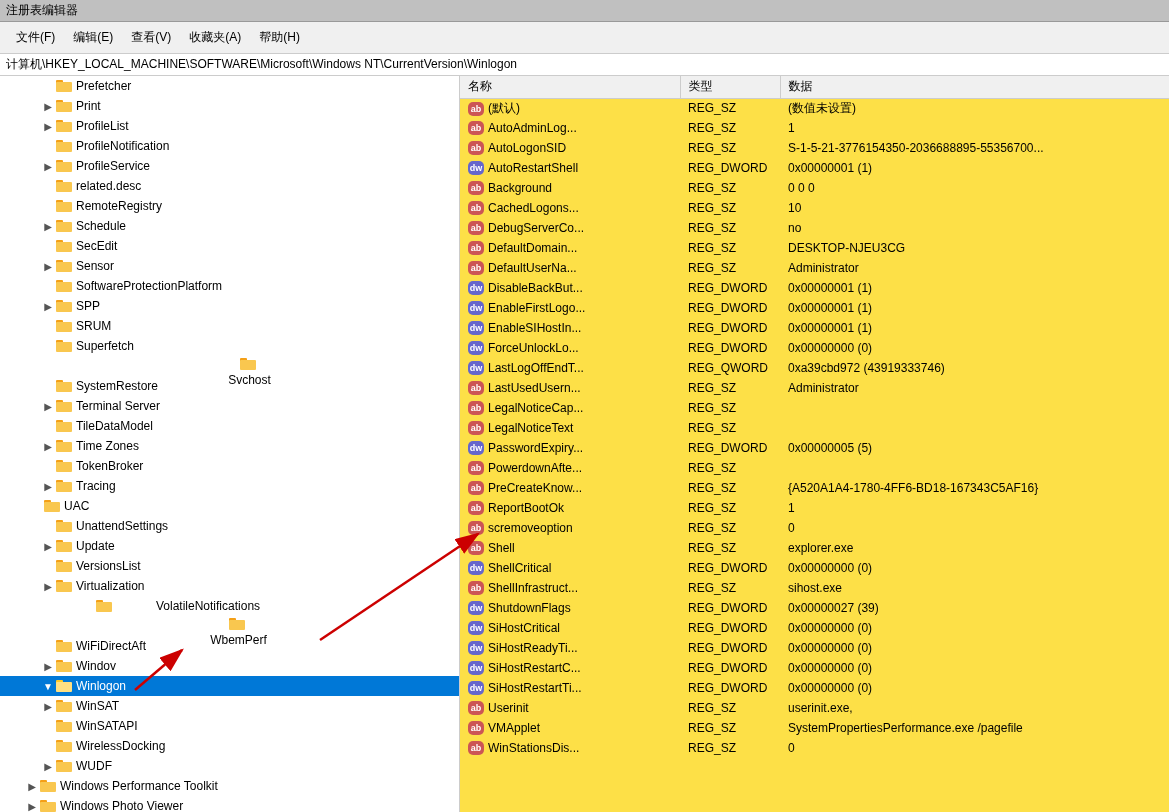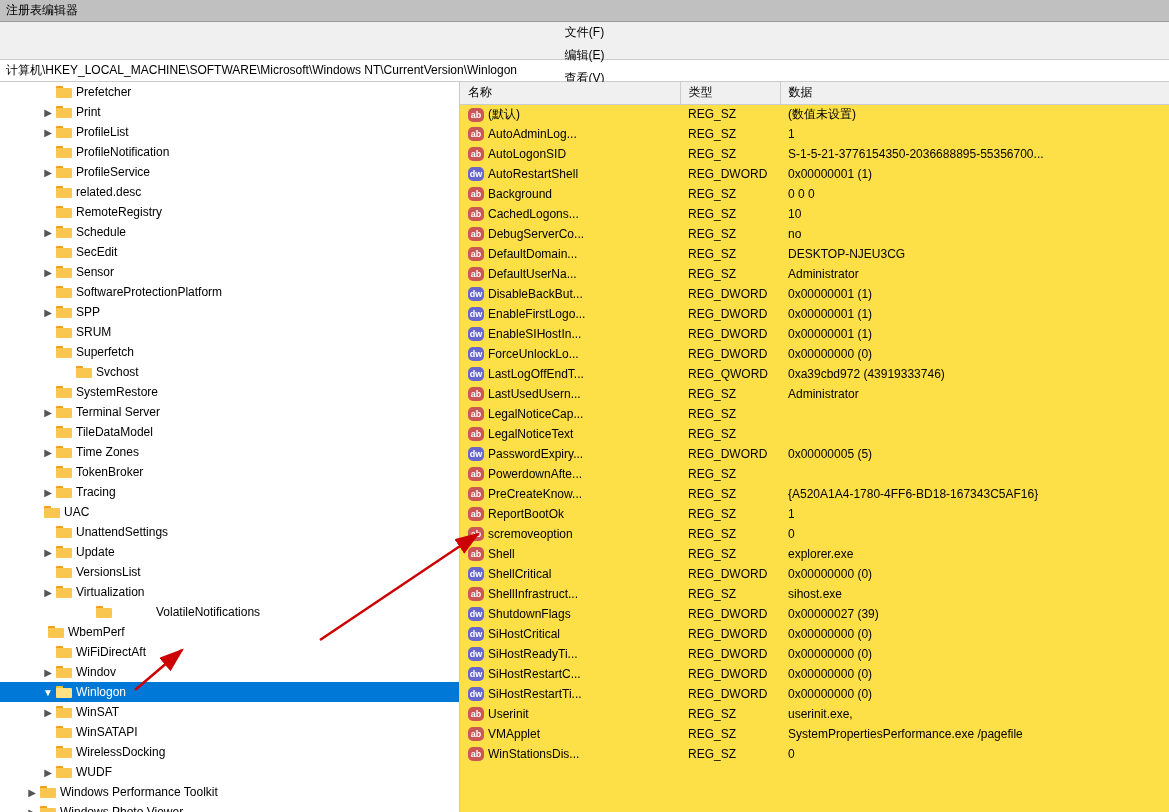--- a/index.html
+++ b/index.html
@@ -15,27 +15,26 @@
     .title-bar {
       background: #c0c0c0;
       height: 22px;
       display: flex;
       align-items: center;
       padding: 0 6px;
       border-bottom: 1px solid #999;
     }
     .menu-bar {
       background: #f0f0f0;
-      height: 38px;
+      height: 32px;
       display: flex;
       align-items: center;
-      padding: 0 0;
+      padding: 0 8px;
       border-bottom: 1px solid #ccc;
       gap: 2px;
-      flex-direction: column;
     }
     .menu-item {
       padding: 2px 8px;
       cursor: pointer;
       font-size: 12px;
     }
     .address-bar {
       background: #fff;
       height: 22px;
       display: flex;
@@ -272,21 +271,21 @@
         <span class="tree-label">SRUM</span>
       </div>
       <div class="tree-item" style="padding-left: 40px;">
         <span class="expand-icon"></span>
         <span style="margin-right: 4px; display: inline-block;"><svg width="16" height="14" viewBox="0 0 16 14">
             <rect x="0" y="2" width="7" height="4" rx="1" fill="#f4a017"></rect>
             <rect x="0" y="4" width="16" height="10" rx="1" fill="#f9c74f"></rect>
           </svg></span>
         <span class="tree-label">Superfetch</span>
       </div>
-      <div class="tree-item" style="padding-left: 60px;">
+      <div class="tree-item" style="padding-left: 40px; flex-direction: column;">
         <span class="expand-icon"></span>
         <span style="margin-right: 4px; display: inline-block;"><svg width="16" height="14" viewBox="0 0 16 14">
             <rect x="0" y="2" width="7" height="4" rx="1" fill="#f4a017"></rect>
             <rect x="0" y="4" width="16" height="10" rx="1" fill="#f9c74f"></rect>
           </svg></span>
         <span class="tree-label">Svchost</span>
       </div>
       <div class="tree-item" style="padding-left: 40px;">
         <span class="expand-icon"></span>
         <span style="margin-right: 4px; display: inline-block;"><svg width="16" height="14" viewBox="0 0 16 14">
@@ -376,21 +375,21 @@
         <span class="tree-label">Virtualization</span>
       </div>
       <div class="tree-item" style="padding-left: 40px; gap: 40px;">
         <span class="expand-icon"></span>
         <span style="margin-right: 4px; display: inline-block;"><svg width="16" height="14" viewBox="0 0 16 14">
             <rect x="0" y="2" width="7" height="4" rx="1" fill="#f4a017"></rect>
             <rect x="0" y="4" width="16" height="10" rx="1" fill="#f9c74f"></rect>
           </svg></span>
         <span class="tree-label">VolatileNotifications</span>
       </div>
-      <div class="tree-item" style="padding-left: 32px;">
+      <div class="tree-item" style="padding-left: 18px; flex-direction: column;">
         <span class="expand-icon"></span>
         <span style="margin-right: 4px; display: inline-block;"><svg width="16" height="14" viewBox="0 0 16 14">
             <rect x="0" y="2" width="7" height="4" rx="1" fill="#f4a017"></rect>
             <rect x="0" y="4" width="16" height="10" rx="1" fill="#f9c74f"></rect>
           </svg></span>
         <span class="tree-label">WbemPerf</span>
       </div>
       <div class="tree-item" style="padding-left: 40px;">
         <span class="expand-icon"></span>
         <span style="margin-right: 4px; display: inline-block;"><svg width="16" height="14" viewBox="0 0 16 14">

